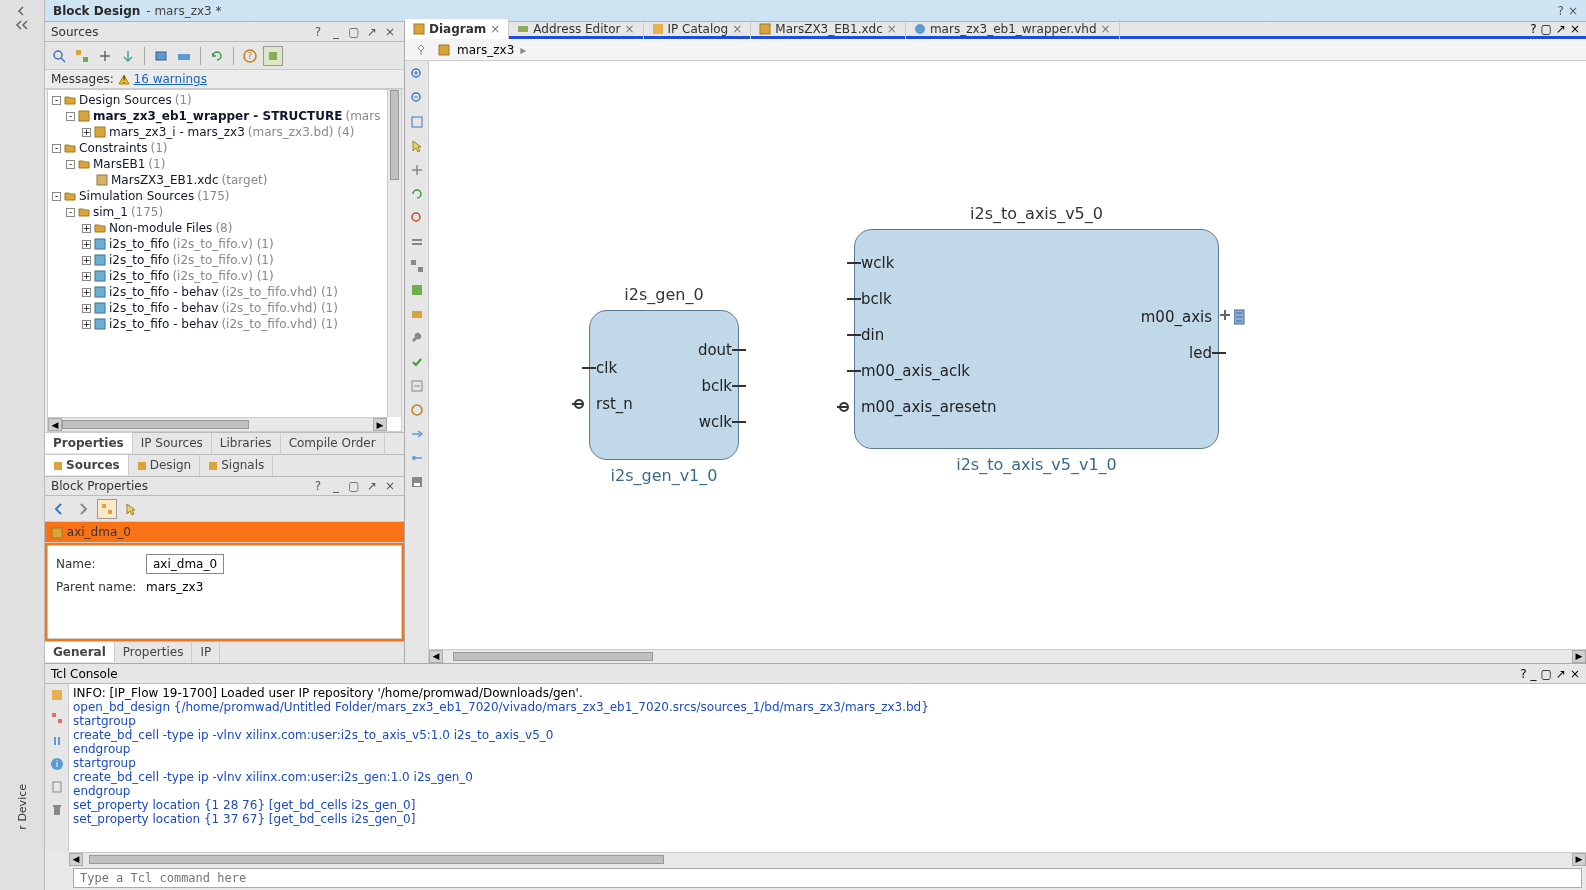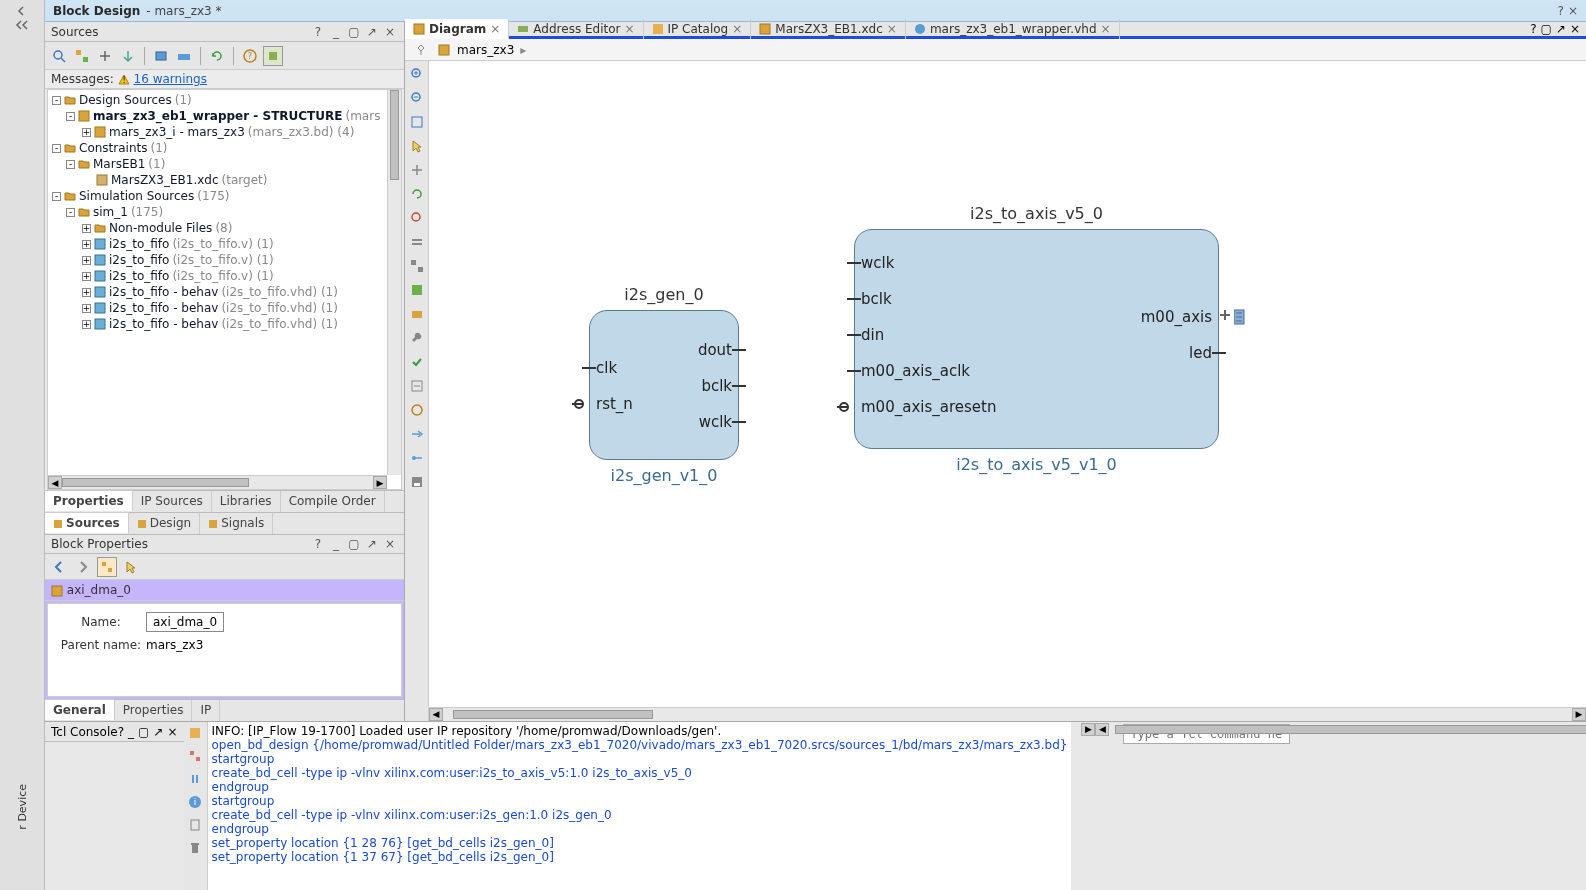--- a/index.html
+++ b/index.html
@@ -49,25 +49,25 @@
 .scrollbar-h { position: absolute; left: 0; right: 14px; bottom: 0; height: 14px; background: #e8e8e8; border-top: 1px solid #ccc; display: flex; }
 .scrollbar-h .arrow { width: 14px; height: 100%; background: #d0d0d0; border: 1px solid #aaa; display: inline-flex; align-items: center; justify-content: center; font-size: 9px; }
 .scrollbar-h .track { flex: 1; position: relative; }
 .scrollbar-h .thumb-h { position: absolute; top: 2px; bottom: 2px; left: 0; width: 60%; background: #c0c0c0; border: 1px solid #999; }
 
 .tabbar { background: #e6e6e6; border-top: 1px solid #bbb; height: 22px; display: flex; }
 .tab { padding: 3px 8px; border-right: 1px solid #ccc; color: #444; cursor: pointer; }
 .tab.active { background: #fff; font-weight: bold; border-top: 1px solid #ccc; position: relative; top: -1px; }
 
 
-.bp-body { background: #c4b5fd; }
+.bp-body { background: #f97316; }
 .bp-toolbar { background: #e6e6e6; height: 26px; display: flex; align-items: center; padding: 0 4px; gap: 4px; border-bottom: 1px solid #ccc; }
 .bp-bc { padding: 3px 6px; color: #333; border-bottom: 1px solid #ccc; }
 .bp-form { background: #fff; border: 1px solid #ccc; margin: 2px; padding: 8px; height: 94px; }
-.bp-row { display: flex; align-items: center; margin-bottom: 6px; text-align: center; }
+.bp-row { display: flex; align-items: center; margin-bottom: 6px; }
 .bp-row .lbl { width: 90px; color: #333; }
 .bp-row .valbox { border: 1px solid #888; padding: 2px 6px; }
 
 
 .diagarea { flex: 1; display: flex; flex-direction: column; background: #ececec; }
 .edtabs { background: #e6e6e6; height: 17px; display: flex; align-items: center; border-bottom: 3px solid #1d4ed8; position: relative; }
 .ed-tab { display: flex; align-items: center; gap: 4px; padding: 3px 8px; border-right: 1px solid #ccc; color: #333; cursor: pointer; }
 .ed-tab.active { background: #fff; font-weight: bold; }
 .ed-tab .close { color: #777; font-weight: normal; }
 .ed-tab svg { width: 12px; height: 12px; }
@@ -90,21 +90,21 @@
 .port.left { left: 6px; }
 .port.right { right: 6px; text-align: right; }
 .port-tick { position: absolute; width: 14px; height: 2px; background: #333; }
 .port-tick.left { left: -14px; }
 .port-tick.right { right: -14px; }
 .port-circle { position: absolute; width: 10px; height: 10px; border: 2px solid #333; border-radius: 50%; background: #fff; }
 .port-circle.left { left: -22px; }
 .interface-arrow { position: absolute; right: -20px; width: 14px; height: 14px; }
 
 
-.tcl { border-top: 1px solid #aaa; display: flex; }
+.tcl { border-top: 1px solid #aaa; display: flex; flex-direction: column; }
 .tcl-hdr { background: #e6e6e6; height: 20px; border-bottom: 1px solid #bbb; display: flex; align-items: center; padding: 0 6px; }
 .tcl-hdr .ctrls { margin-left: auto; display: flex; gap: 4px; }
 .tcl-body { display: flex; background: #fff; height: 168px; }
 .tcl-left-tb { width: 24px; background: #e6e6e6; border-right: 1px solid #ccc; display: flex; flex-direction: column; align-items: center; padding-top: 4px; gap: 6px; }
 .tcl-out { flex: 1; font-family: "DejaVu Sans Mono", monospace; font-size: 12px; padding: 2px 4px; overflow: hidden; position: relative; }
 .tcl-line { white-space: pre; }
 .tcl-black { color: #000; }
 .tcl-blue { color: #1a4ac4; }
 .tcl-hscroll { height: 14px; background: #e8e8e8; border-top: 1px solid #ccc; margin-left: 24px; position: relative; }
 .tcl-hscroll .thumb-h { position: absolute; top: 2px; bottom: 2px; left: 20px; width: 575px; background: #c0c0c0; border: 1px solid #999; }

